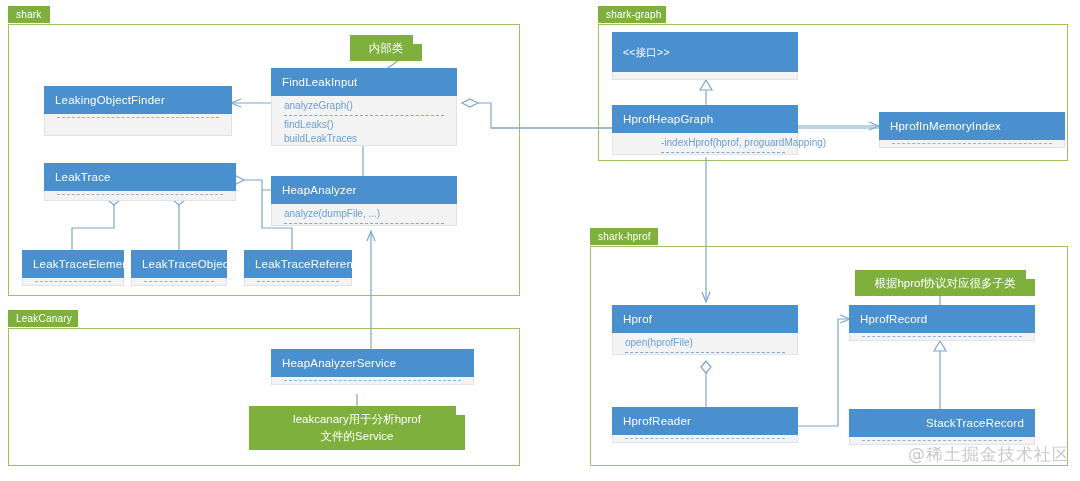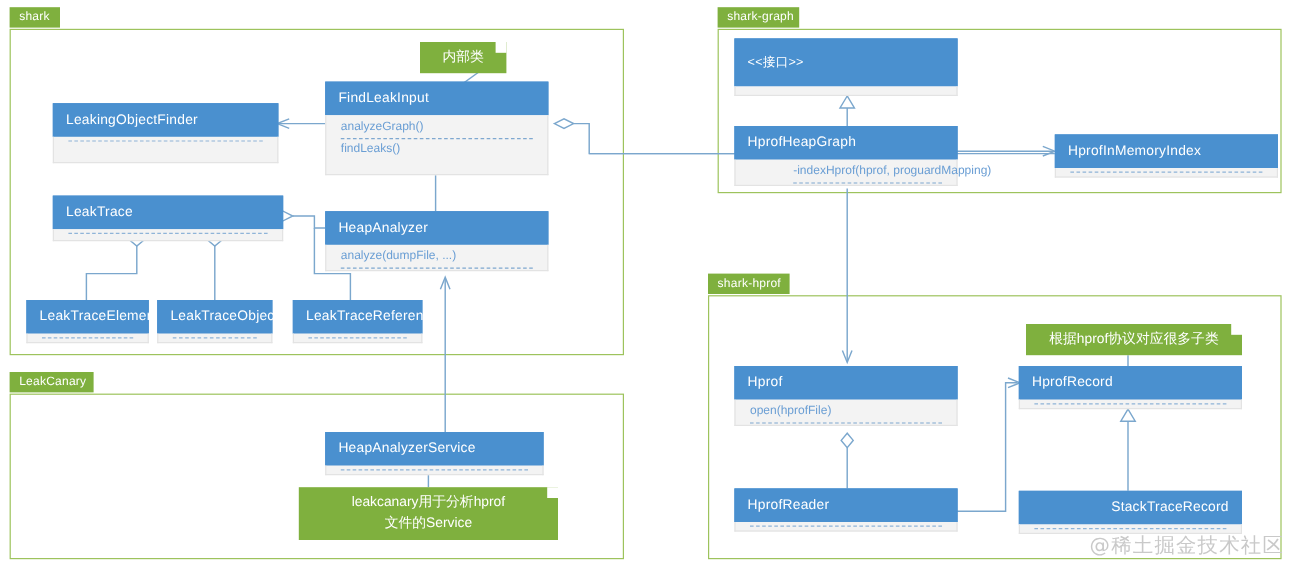--- a/index.html
+++ b/index.html
@@ -129,20 +129,21 @@
     </div>
   </div>
 
   <div class="cls" style="left:271px;top:68px;width:186px;">
     <div class="hd" style="height:28px;">
       <span class="nm">FindLeakInput</span>
     </div>
     <div class="bd" style="height:50px;">
       <div class="mth div">analyzeGraph()</div>
       <div class="mth">findLeaks()</div>
+      <div class="mth">buildLeakTraces</div>
     </div>
   </div>
 
   <div class="cls" style="left:44px;top:163px;width:192px;">
     <div class="hd" style="height:28px;">
       <span class="nm">LeakTrace</span>
     </div>
     <div class="bd" style="height:10px;">
       <div class="rule"></div>
     </div>
@@ -177,21 +178,21 @@
 
   <div class="cls" style="left:232px;top:250px;width:120px;padding-left:12px;">
     <div class="hd" style="height:28px;">
       <span class="nm">LeakTraceReference</span>
     </div>
     <div class="bd" style="height:8px;">
       <div class="rule"></div>
     </div>
   </div>
 
-  <div class="cls" style="left:271px;top:360px;width:182px;">
+  <div class="cls" style="left:271px;top:349px;width:203px;">
     <div class="hd" style="height:28px;">
       <span class="nm">HeapAnalyzerService</span>
     </div>
     <div class="bd" style="height:8px;">
       <div class="rule"></div>
     </div>
   </div>
 
   <div class="cls" style="left:612px;top:32px;width:186px;">
     <div class="hd" style="height:40px;">

